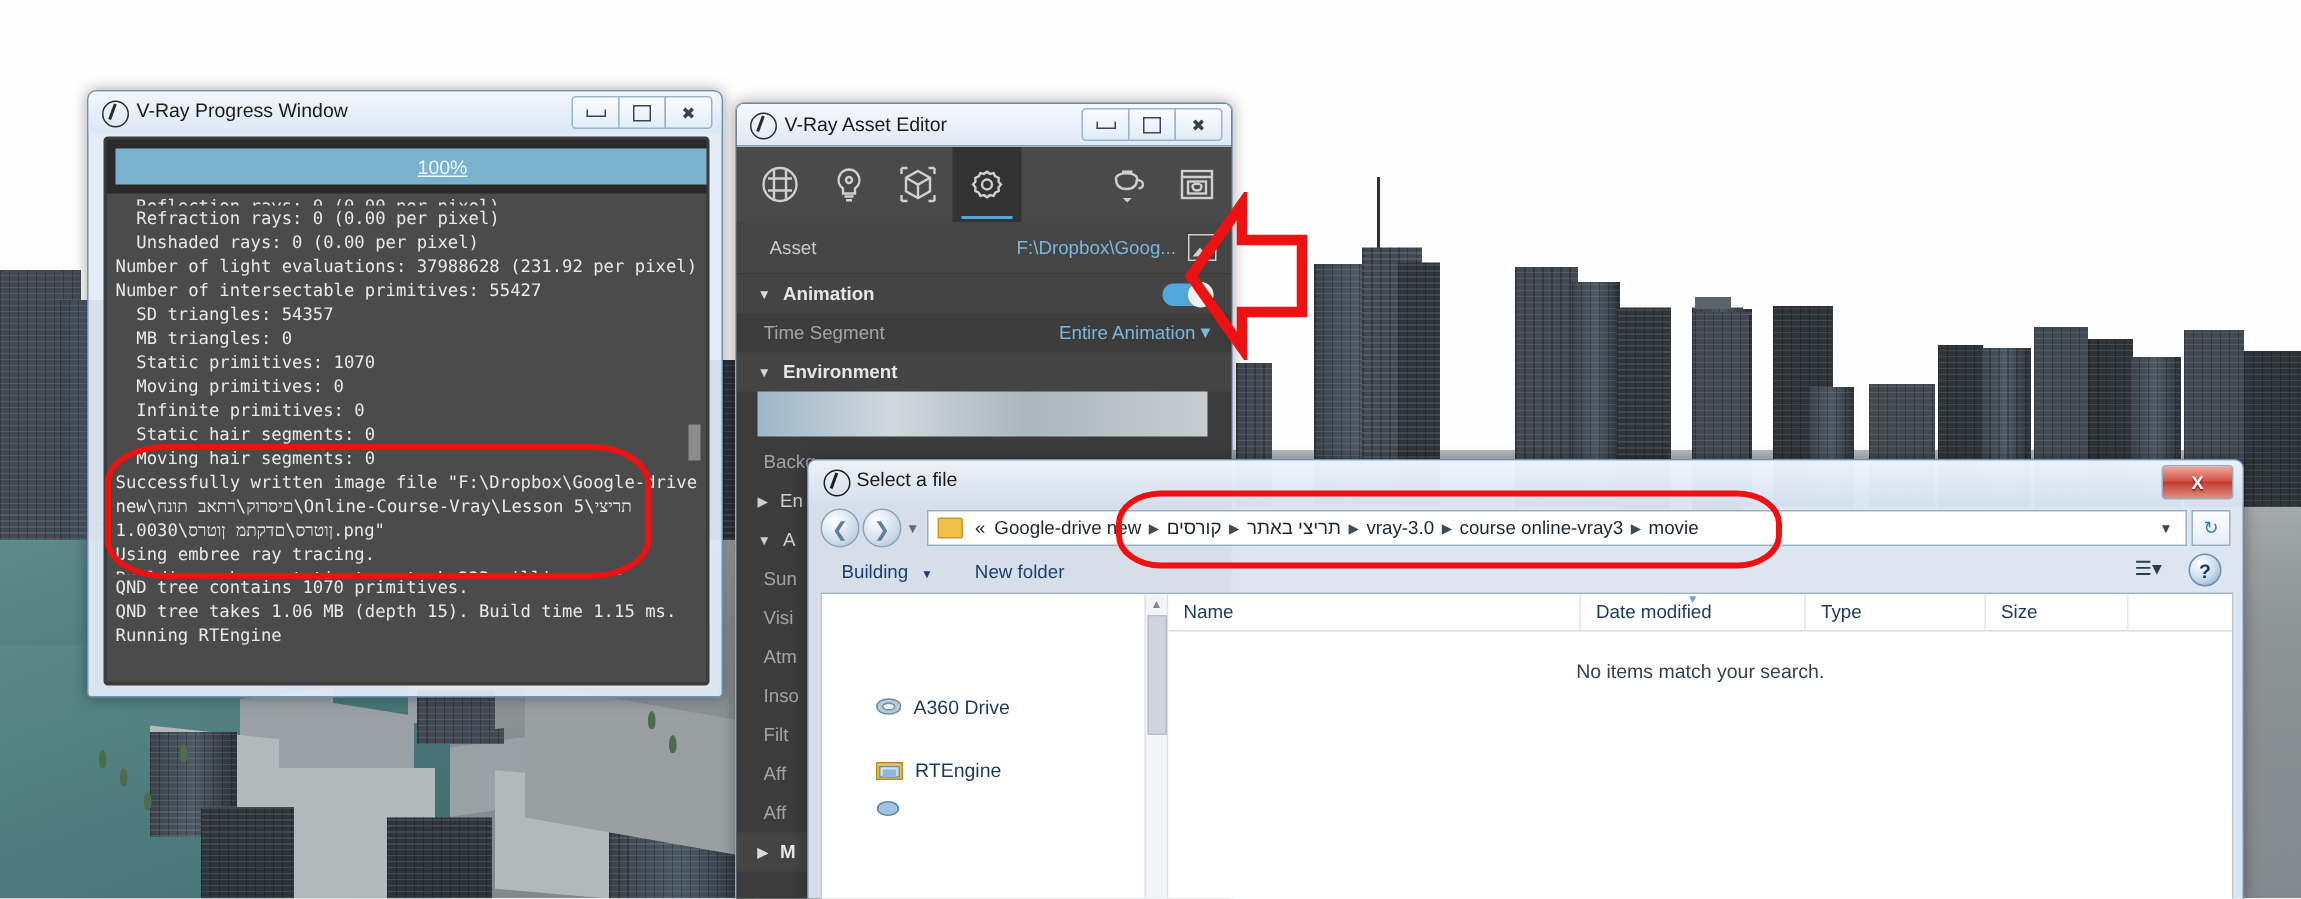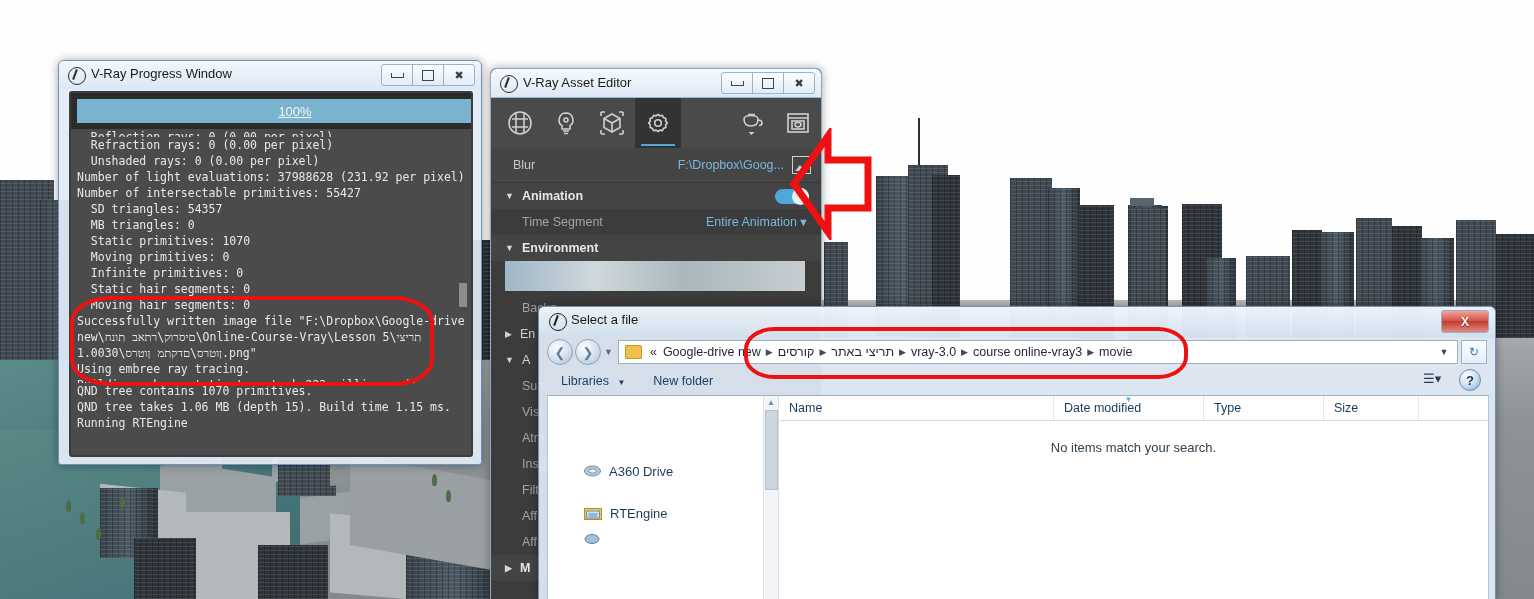--- a/index.html
+++ b/index.html
@@ -80,21 +80,21 @@
   .ae-body{position:relative;background:#3c3c3c;height:453px;overflow:hidden;}
   .ae-file{height:34px;background:#454545;border-bottom:1px solid #3a3a3a;display:flex;align-items:center;padding:0 10px 0 22px;}
   .ae-file .lbl{color:#c9c9c9;font-size:12.5px;}
   .ae-file .val{margin-left:auto;color:#7ab7dd;font-size:12.5px;}
   .ae-file .imgico{width:17px;height:16px;border:1.4px solid #cfcfcf;margin-left:8px;position:relative;}
   .ae-file .imgico:after{content:"";position:absolute;left:2px;bottom:2px;width:0;height:0;
         border-left:5px solid transparent;border-right:5px solid transparent;border-bottom:6px solid #cfcfcf;}
   .ae-sec{height:26px;display:flex;align-items:center;padding-left:14px;background:#444444;
         color:#e6e6e6;font-size:12.5px;font-weight:bold;position:relative;}
   .ae-sec .tri{margin-right:8px;font-size:9px;color:#d8d8d8;}
-  .ae-prop{height:26px;display:flex;align-items:center;padding-left:31px;color:#a3a3a3;font-size:12.5px;position:relative;}
+  .ae-prop{height:26px;display:flex;align-items:center;padding-left:18px;color:#a3a3a3;font-size:12.5px;position:relative;}
   .ae-prop .pv{margin-left:auto;color:#7ab7dd;font-size:12.5px;padding-right:10px;}
   .ae-prop .chev{position:absolute;right:12px;color:#7ab7dd;font-size:11px;}
   .toggle{position:absolute;right:12px;width:34px;height:15px;border-radius:8px;background:#4fa8d8;}
   .toggle:after{content:"";position:absolute;right:0;top:-1px;width:17px;height:17px;border-radius:50%;background:#efefef;}
   .toggle.off{background:#2f2f2f;}
   .toggle.off:after{right:auto;left:0;background:#e0e0e0;}
   .ae-sub{height:26px;display:flex;align-items:center;padding-left:14px;color:#cfcfcf;font-size:12.5px;}
   .ae-sub .tri{margin-right:8px;font-size:9px;}
   .ae-prev{position:absolute;left:14px;top:0;width:300px;height:30px;
         background:linear-gradient(90deg,#9fb6c6,#cfd8dd 30%,#aab7bd 60%,#c6ced2);}
@@ -366,21 +366,21 @@
         <rect x="4" y="5" width="20" height="18"></rect>
         <path d="M4 9h20"></path>
         <rect x="8" y="12" width="12" height="8"></rect>
         <path d="M11 15c0-1 2-1.5 3-1.5s3 .5 3 1.5c0 2-1 3-3 3s-3-1-3-3z"></path>
       </svg>
     </div>
   </div>
 
   <div class="ae-body">
     <div class="ae-file">
-      <span class="lbl">Blur</span>
+      <span class="lbl">Asset</span>
       <span class="val">F:\Dropbox\Goog...</span>
       <span class="imgico"></span>
     </div>
 
     <div class="ae-sec">
       <span class="tri">▼</span>
       <span>Animation</span>
       <span class="toggle"></span>
     </div>
     <div class="ae-prop">
@@ -471,21 +471,21 @@
       <span style="flex:1"></span>
       <span class="crumbdrop">▼</span>
     </div>
     <div class="refresh">
         <span>↻</span>
       </div>
   </div>
 
   <div class="orgbar">
     <span class="item">
-      <span>Libraries</span>
+      <span>Building</span>
       <span class="caret">▼</span>
     </span>
     <span class="item">
       <span>New folder</span>
     </span>
   </div>
   <span class="viewico">☰▾</span>
   <span class="helpico">
       <span>?</span>
     </span>

